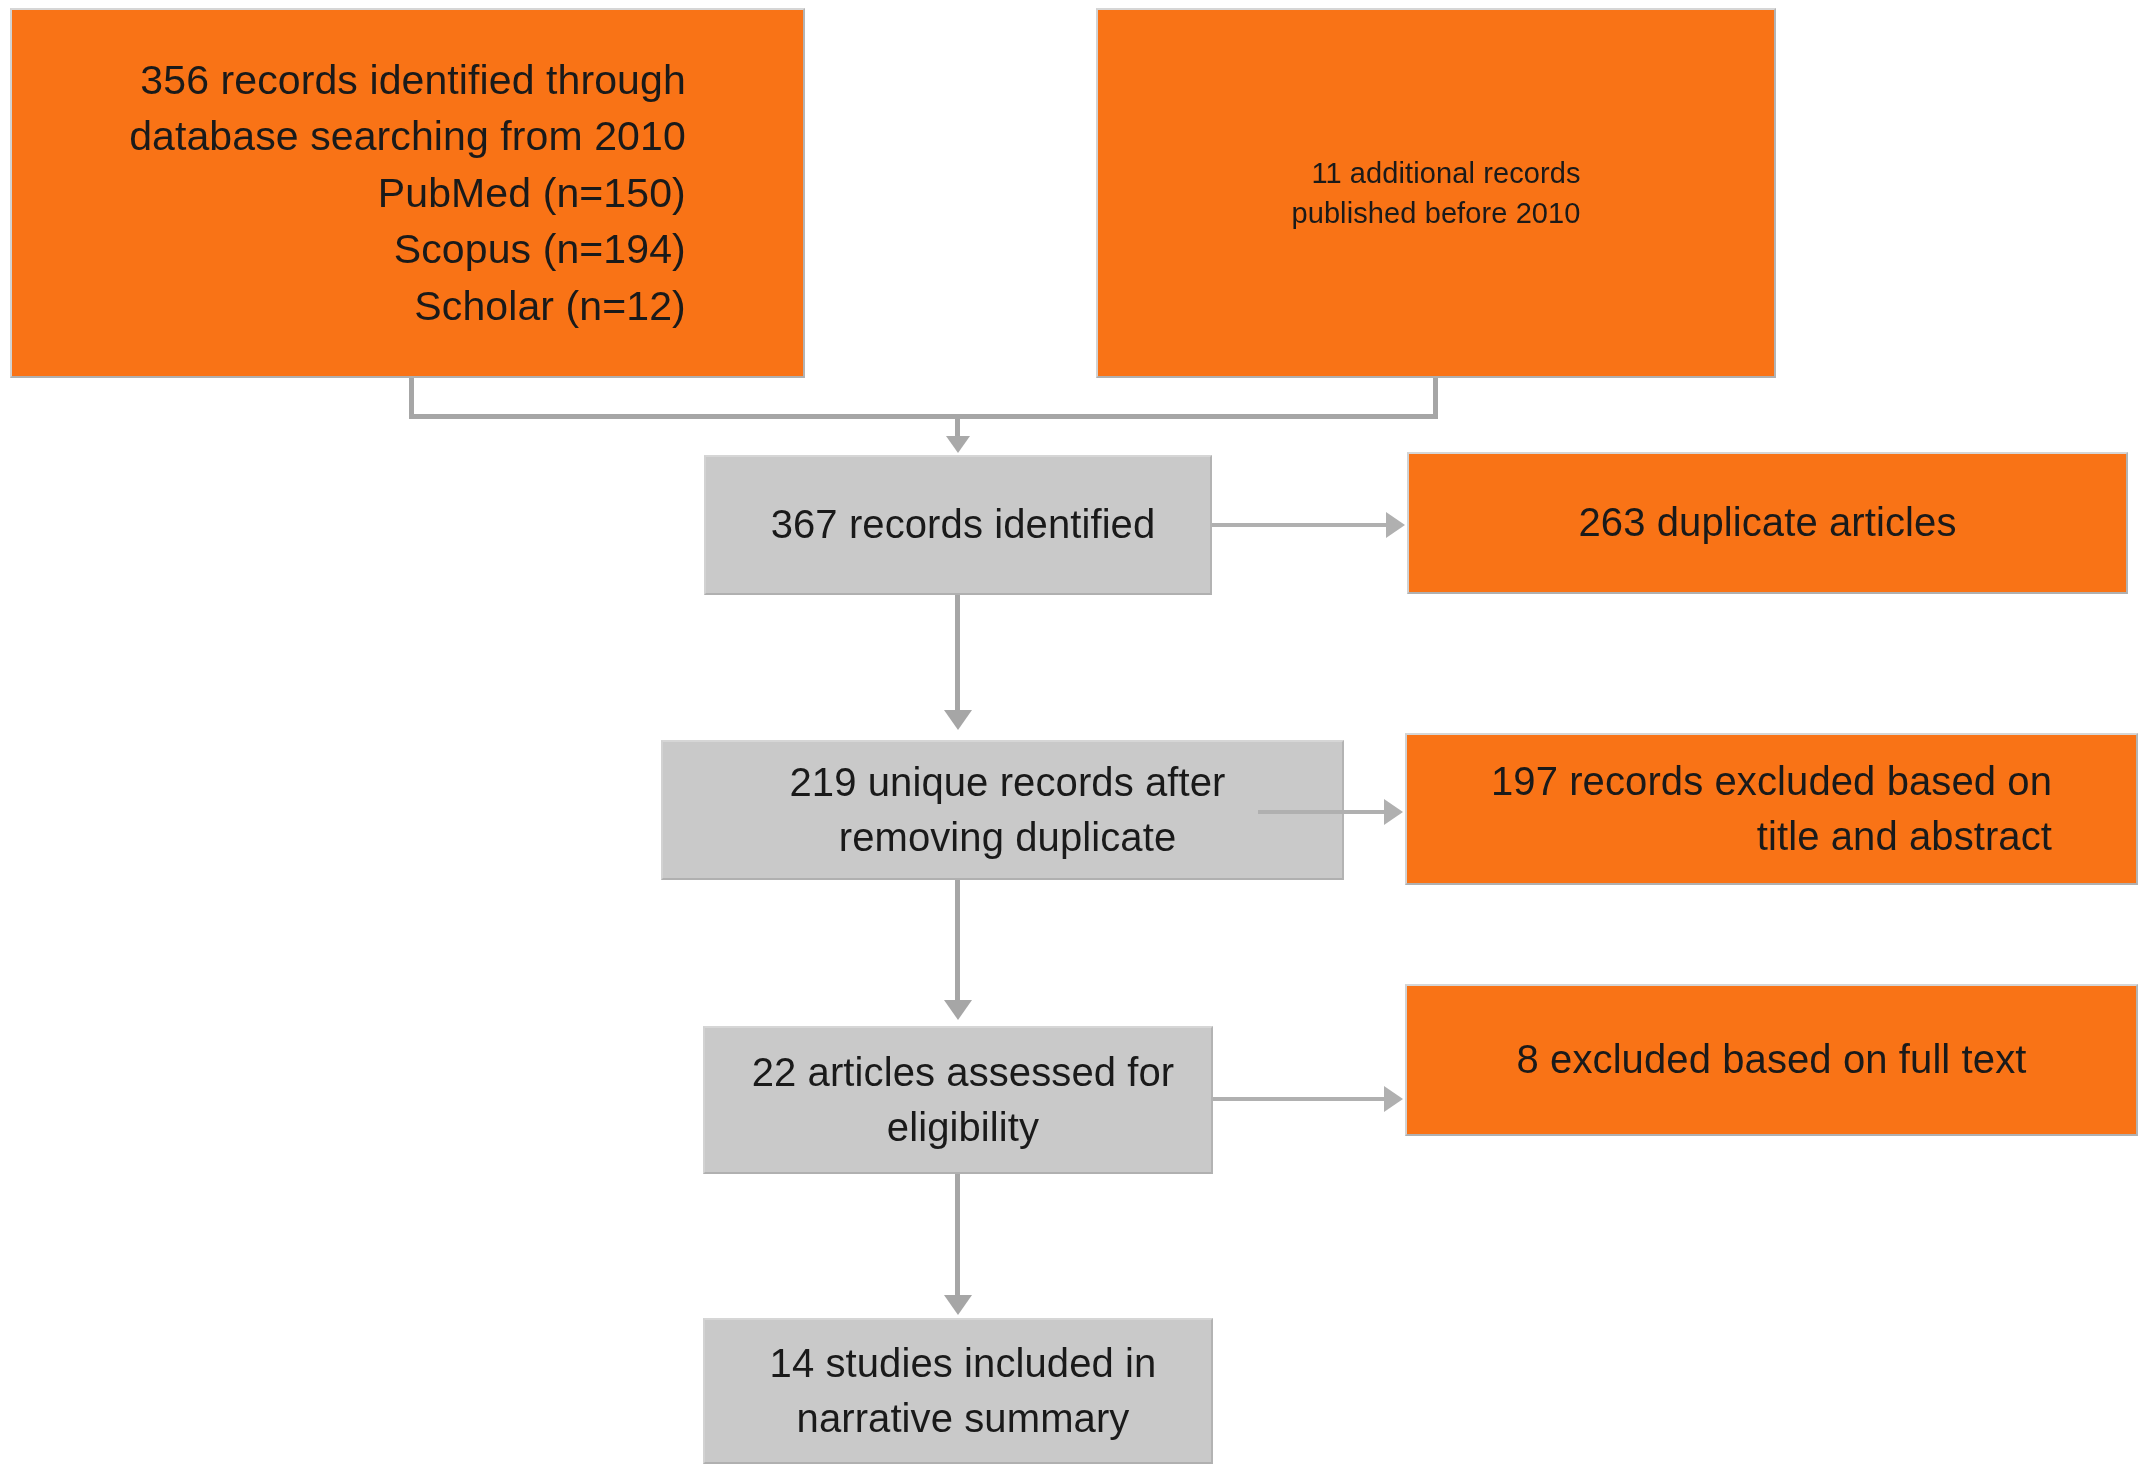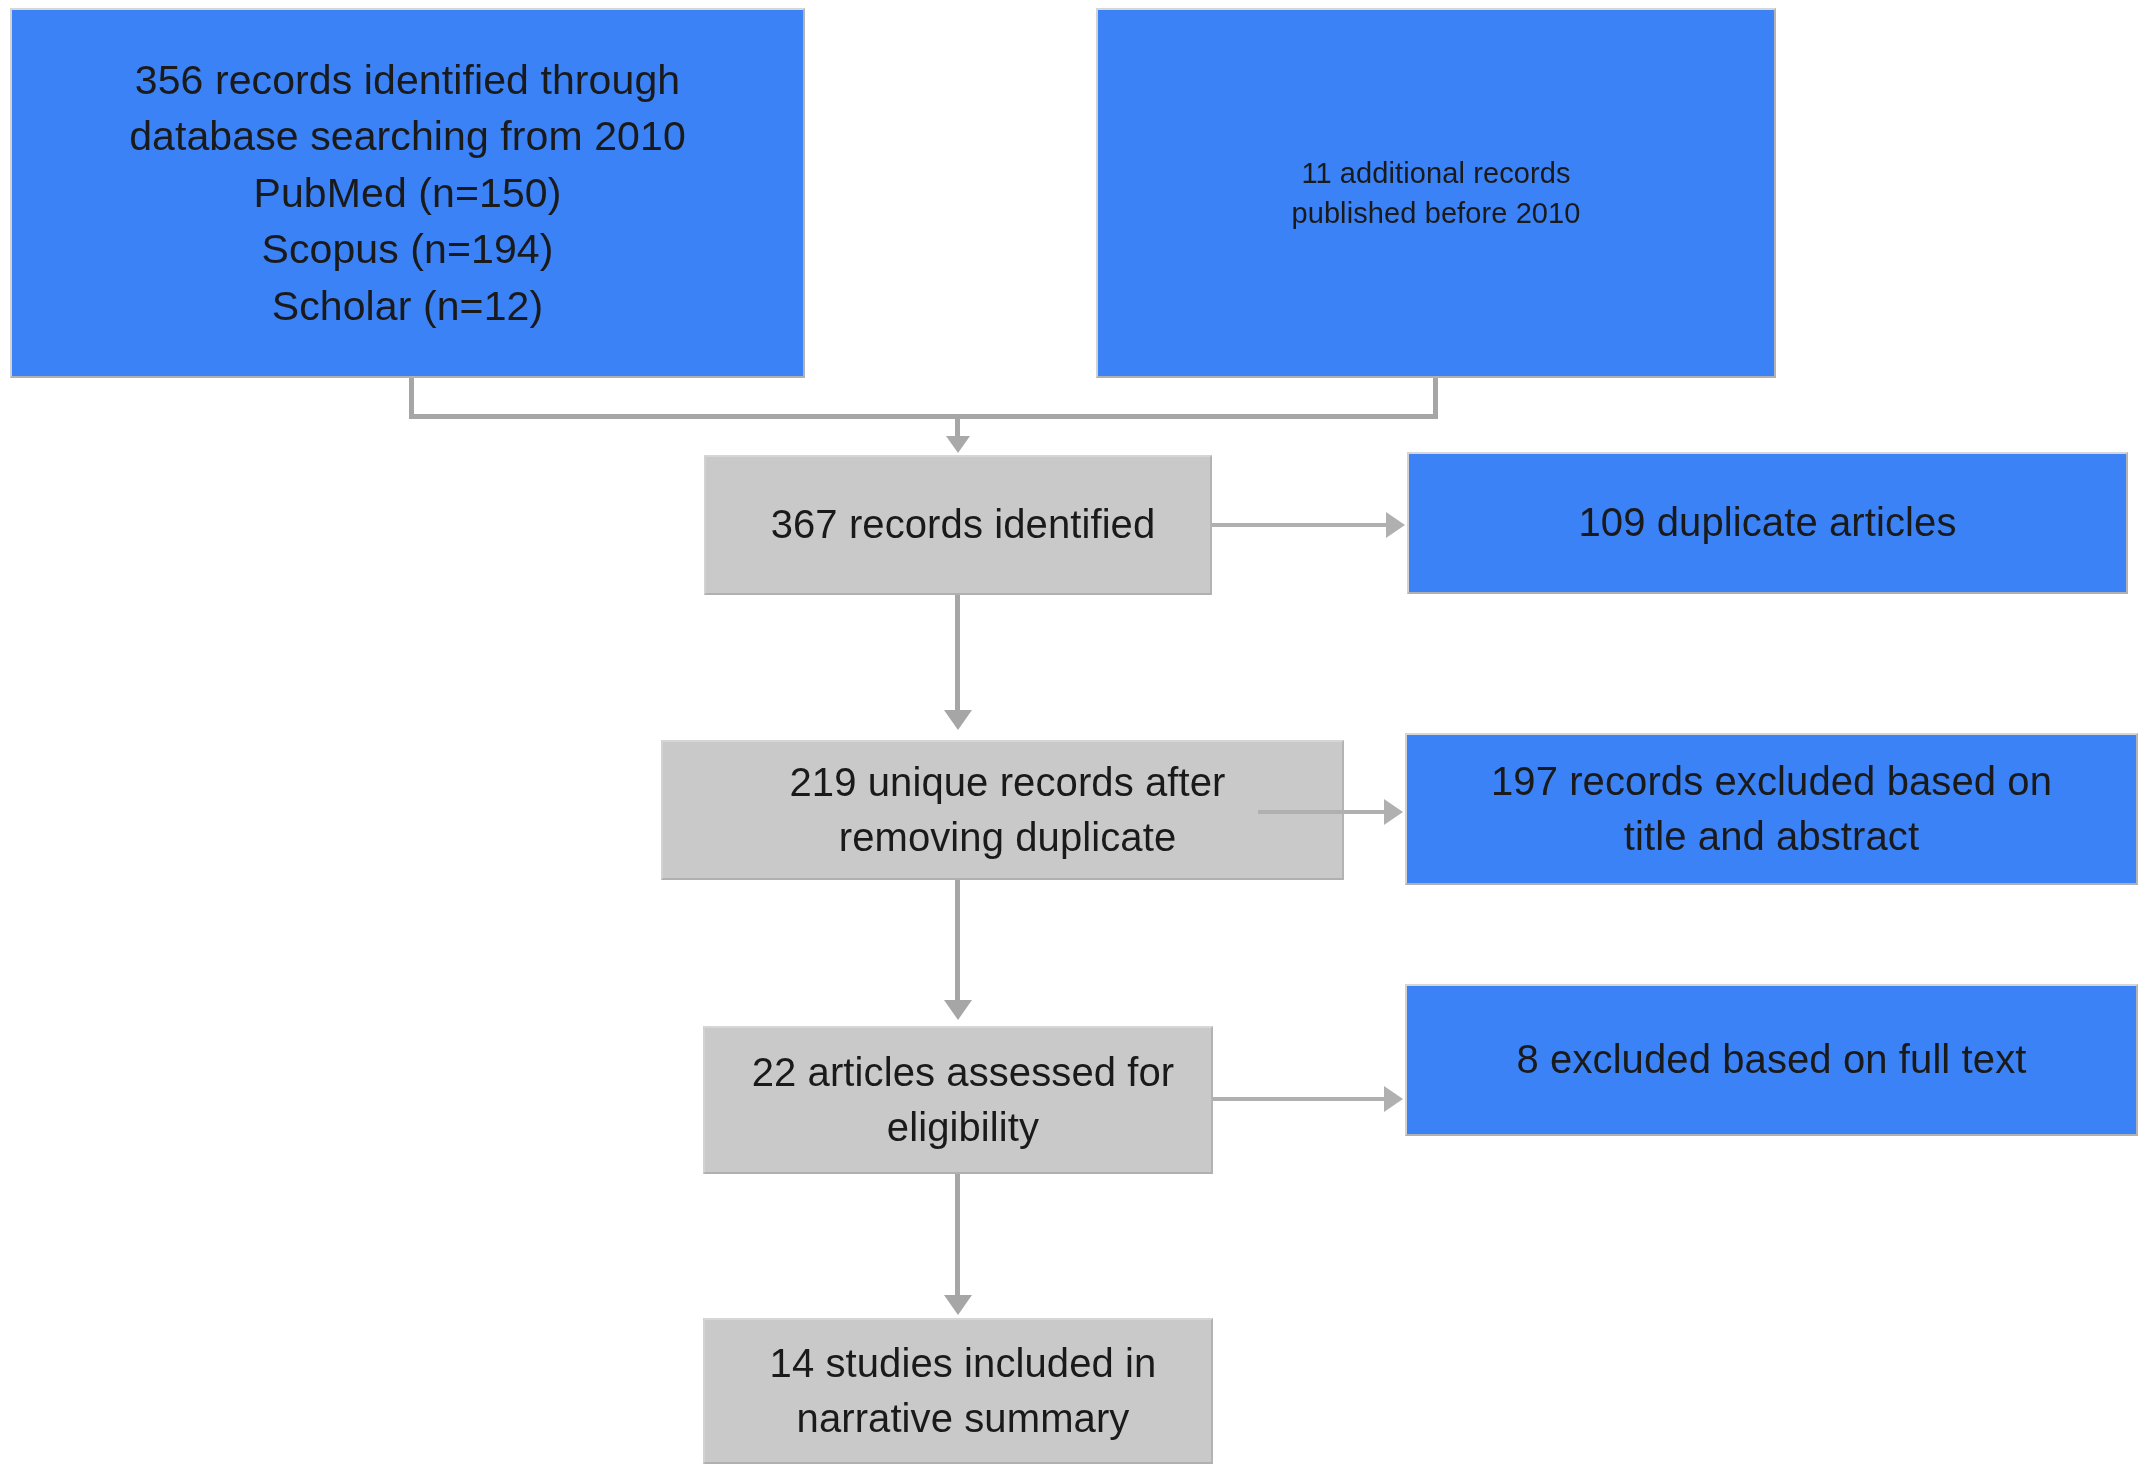--- a/index.html
+++ b/index.html
@@ -30,21 +30,21 @@
     line-height: 1.38;
     font-size: 40px;
     letter-spacing: 0.1px;
     border-top: 2px solid #d6d6d6;
     border-left: 2px solid #d2d2d2;
     border-right: 2px solid #b3b3b3;
     border-bottom: 2px solid #b0b0b0;
     white-space: pre-line;
     padding: 4px 10px;
   }
-  .node.shade-a { background: #3b82f6; }
+  .node.shade-a { background: #f97316; text-align: right; }
   .node.shade-b { background: #c9c9c9; padding-left: 20px; }
 
   
   .vline {
     position: absolute;
     background: #a6a6a6;
     width: 5px;
   }
   .hline {
     position: absolute;
@@ -90,21 +90,21 @@
 published before 2010</div>
 
   <div class="vline" style="left:409px; top:378px; height:40px;"></div>
   <div class="vline" style="left:1433px; top:378px; height:40px;"></div>
   <div class="hline" style="left:409px; top:414px; width:1029px;"></div>
   <div class="vline" style="left:955px; top:414px; height:30px;"></div>
   <div class="arrow-down small" style="left:946px; top:436px;"></div>
 
   <div class="node shade-b" style="left:704px; top:455px; width:508px; height:140px;">367 records identified</div>
 
-  <div class="node shade-a" style="left:1407px; top:452px; width:721px; height:142px;">109 duplicate articles</div>
+  <div class="node shade-a" style="left:1407px; top:452px; width:721px; height:142px;">263 duplicate articles</div>
 
   <div class="hline thin" style="left:1212px; top:523px; width:176px;"></div>
   <div class="arrow-right" style="left:1386px; top:512px;"></div>
 
   <div class="vline" style="left:955px; top:595px; height:122px;"></div>
   <div class="arrow-down" style="left:944px; top:710px;"></div>
 
   <div class="node shade-b" style="left:661px; top:740px; width:683px; height:140px;">219 unique records after
 removing duplicate</div>
 

